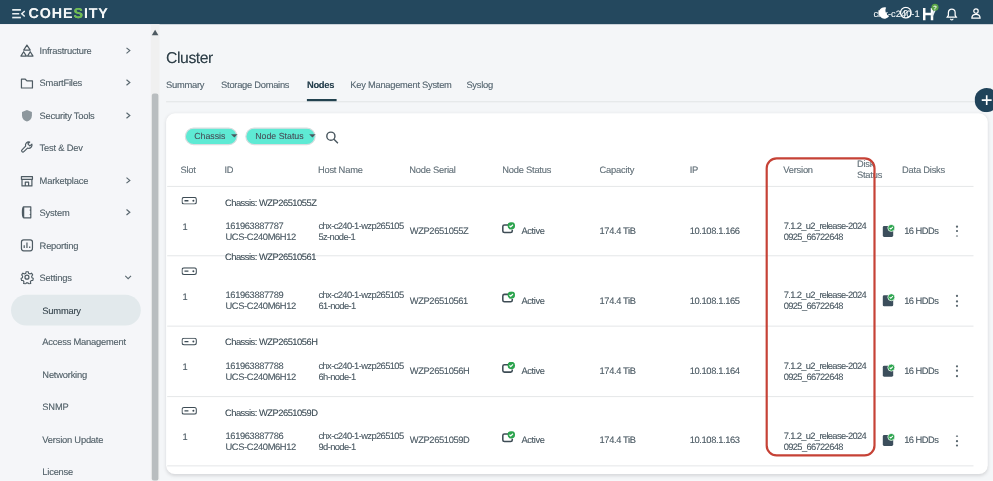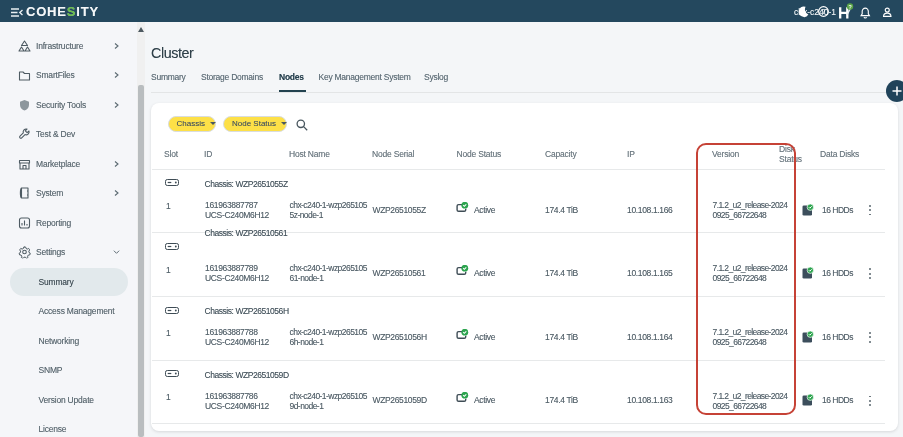--- a/index.html
+++ b/index.html
@@ -21,21 +21,21 @@
   #pill { position:absolute; left:10px; top:268px; width:118px; height:27.5px; background:#e2e9ec; border-radius:14px; }
   #sbtrack { position:absolute; left:137px; top:22px; width:8px; height:415px; background:#f0f0f0; }
   #sbthumb { position:absolute; left:138px; top:85px; width:6px; height:352px; background:#b9bdbf; border-radius:2px; }
   #sbarrow { position:absolute; left:138px; top:27px; width:0; height:0; border-left:3px solid transparent; border-right:3px solid transparent; border-bottom:5px solid #4e5a61; }
   #title { position:absolute; left:151px; top:44.7px; font-size:14.3px; letter-spacing:-0.4px; color:#2f4049; }
   .tab { position:absolute; top:72.2px; font-size:8.5px; letter-spacing:-0.25px; color:#5e6e78; }
   .tab.active { color:#25404e; font-weight:bold; }
   #tabline { position:absolute; left:151px; top:91.5px; width:752px; height:1px; background:#e3e5e6; }
   #nodesline { position:absolute; left:279px; top:90px; width:27px; height:2px; background:#22424f; }
   #card { position:absolute; left:150.5px; top:103px; width:747px; height:328px; background:#fff; border-radius:8px; box-shadow:0 1px 3px rgba(60,64,67,0.16); }
-  .chip { position:absolute; top:116px; height:15.5px; border:1px solid #d9dddf; border-radius:9px; font-size:8px; color:#48565e; line-height:13.5px; background:#fde047; white-space:nowrap; }
+  .chip { position:absolute; top:116px; height:15.5px; border:1px solid #d9dddf; border-radius:9px; font-size:8px; color:#48565e; line-height:13.5px; background:#5eead4; white-space:nowrap; }
   .chip .car { display:inline-block; margin-left:5px; width:0; height:0; border-left:3px solid transparent; border-right:3px solid transparent; border-top:3.5px solid #4a585f; vertical-align:1.5px; }
   .th { position:absolute; font-size:8.5px; letter-spacing:-0.2px; color:#6d7a82; line-height:10px; }
   .td { position:absolute; font-size:8.5px; letter-spacing:-0.35px; color:#54626b; line-height:10px; }
   .chassis { position:absolute; font-size:8.5px; letter-spacing:-0.45px; color:#45545d; line-height:10px;text-align:center; }
   .hline { position:absolute; left:151.5px; width:733px; height:1px; background:#e7e9ea; }
   #redrect { position:absolute; left:695.5px; top:142.5px; width:100px; height:272px; border:2px solid #c64236; border-radius:10px; }
 </style>
 </head>
 <body>
 <div id="topbar">

